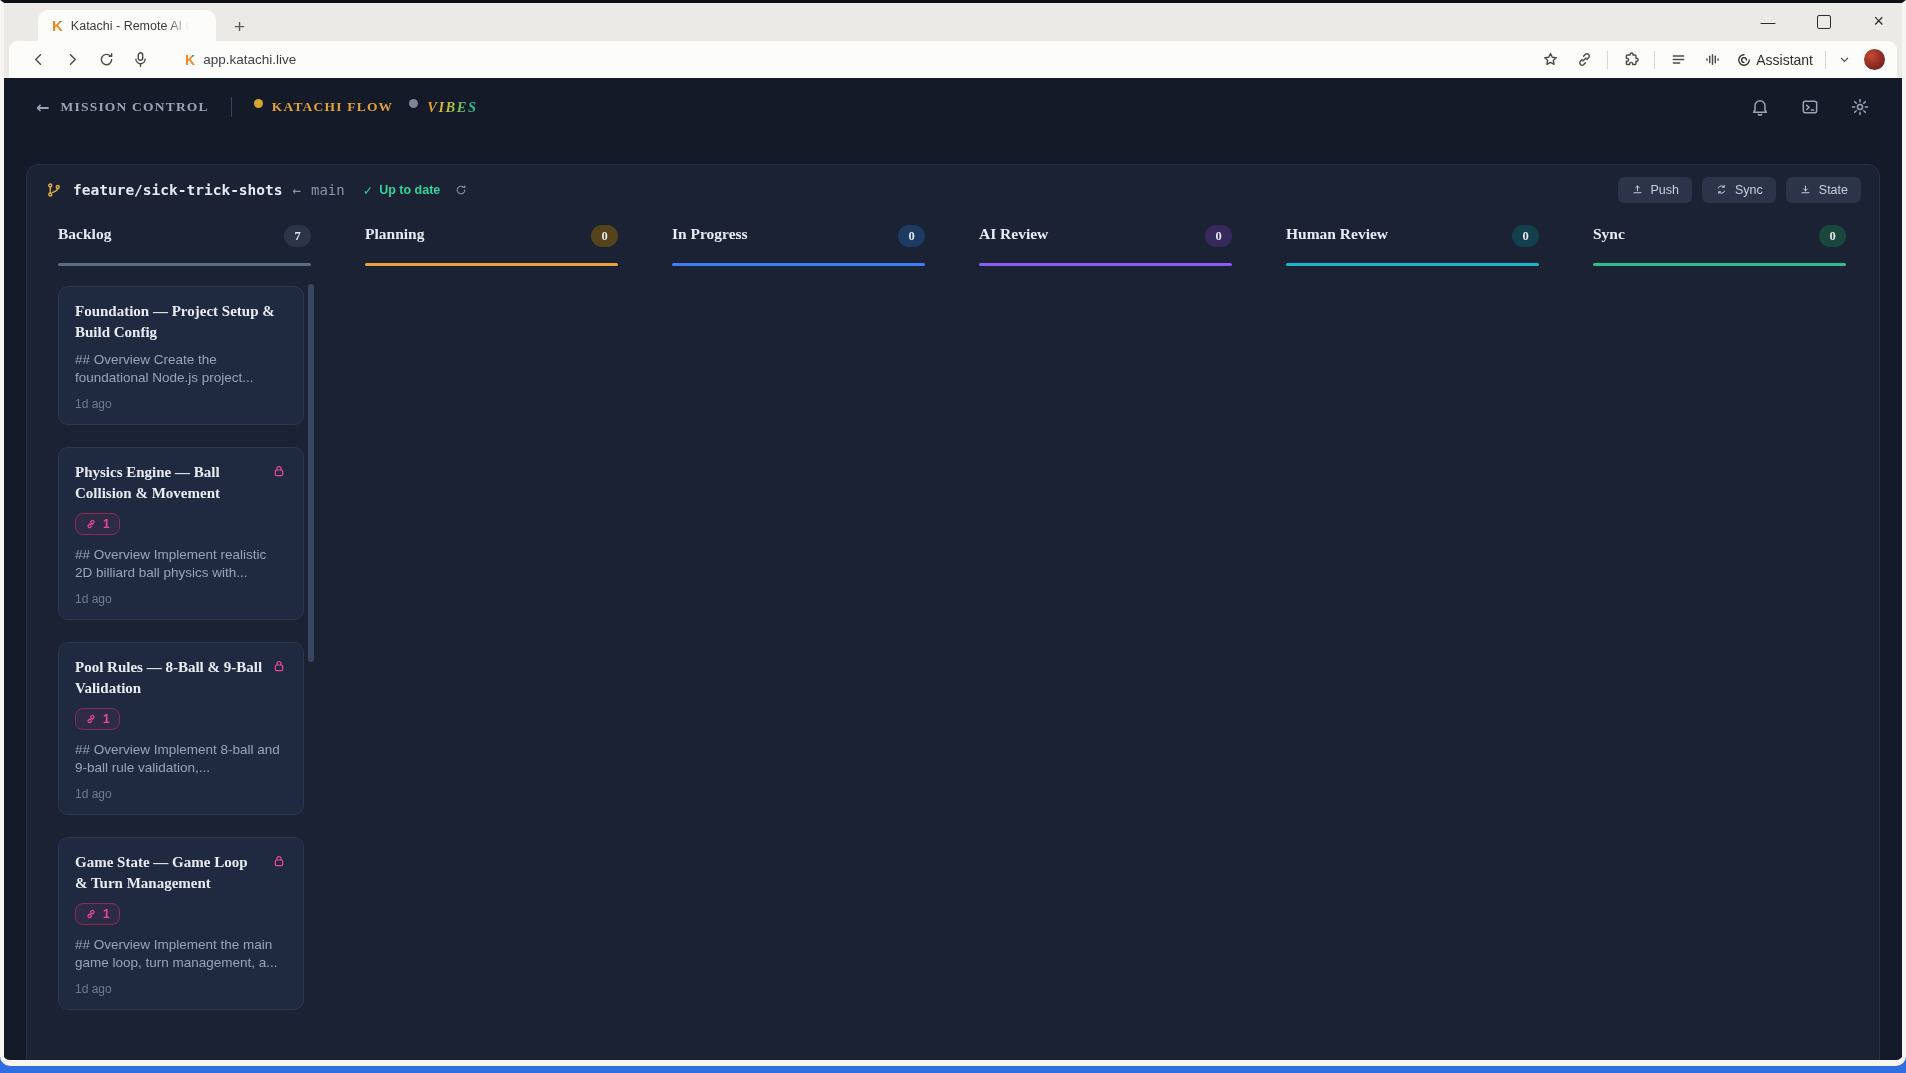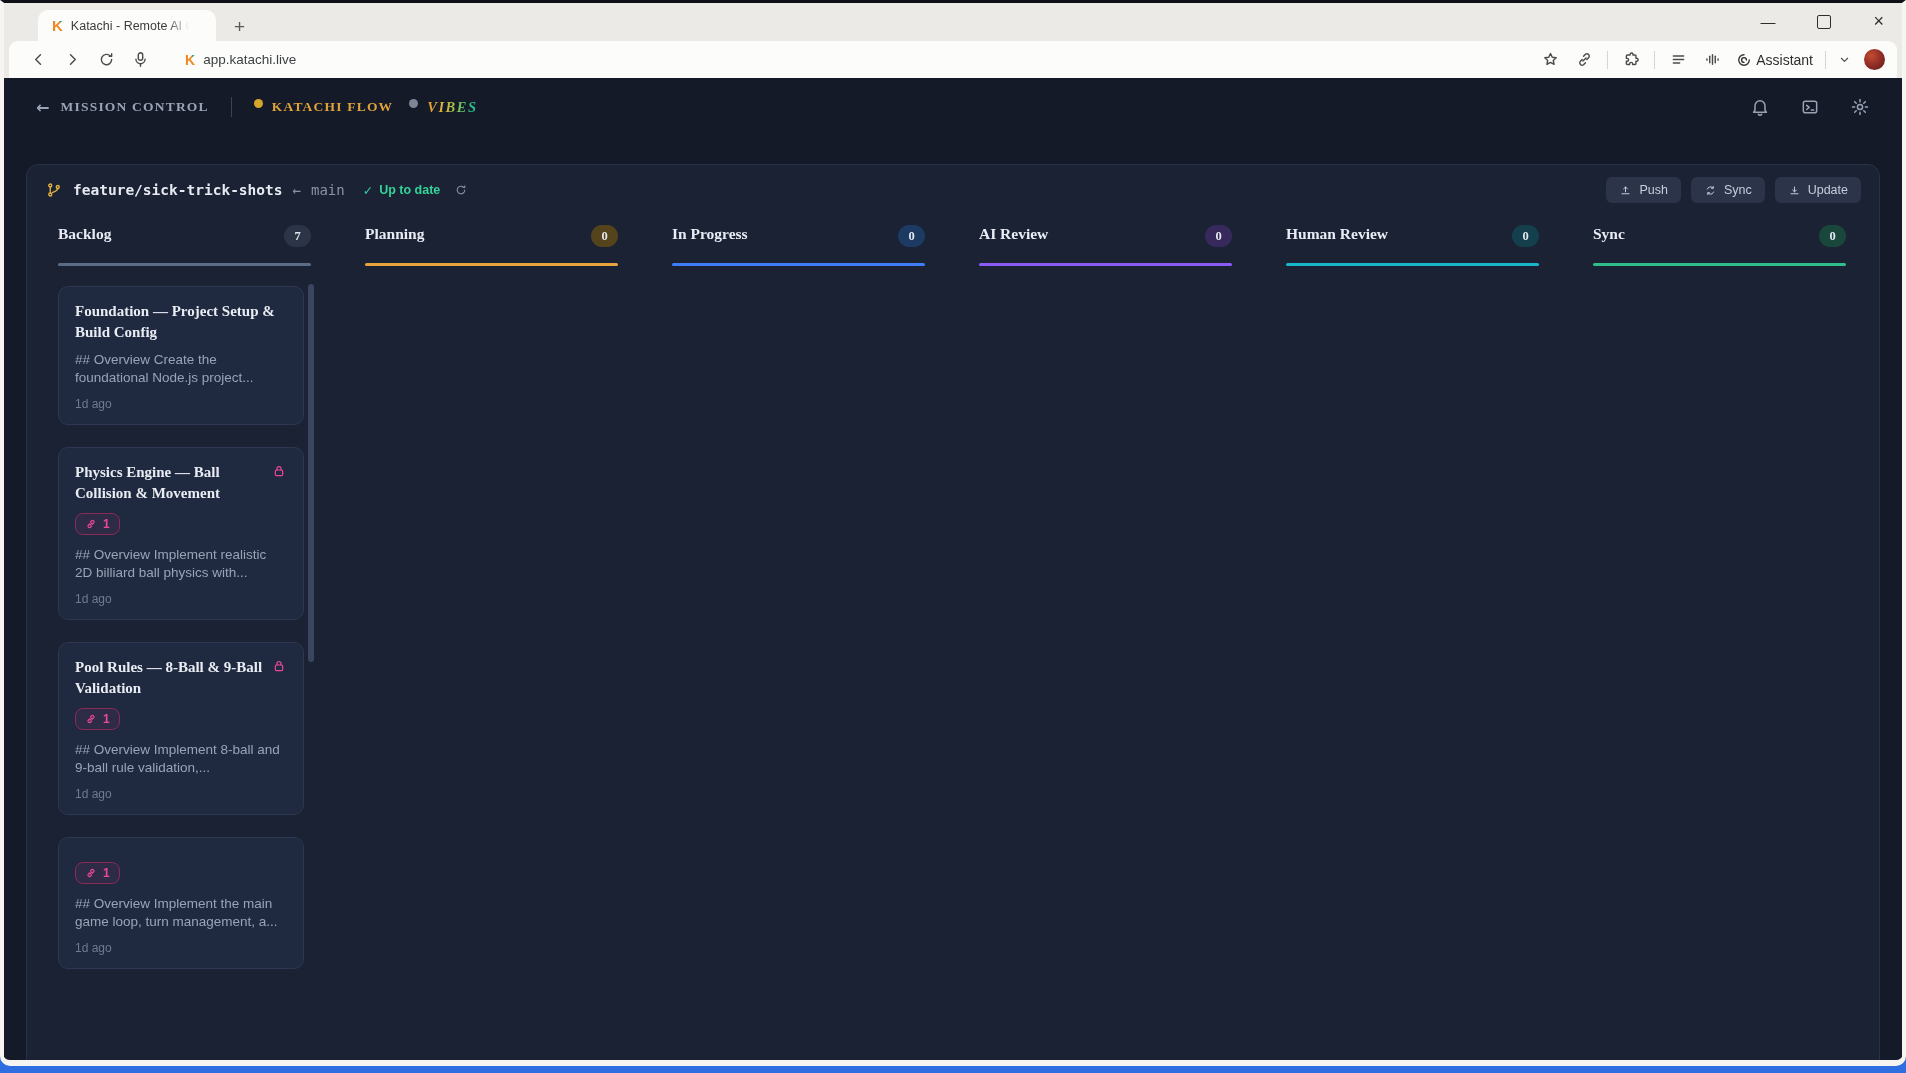--- a/index.html
+++ b/index.html
@@ -41,21 +41,21 @@
   
   .board{margin:28px 22px 0;height:1040px;background:#1a2233;border:1px solid #28324a;border-radius:12px;box-sizing:border-box;}
   .branch-bar{display:flex;align-items:center;padding:12px 18px 6px;}
   .branch-bar svg.git{width:18px;height:18px;color:#e3b341;}
   .branch-name{font-family:"DejaVu Sans Mono","Liberation Mono",monospace;font-weight:700;font-size:14.5px;color:#e7eaf1;margin-left:10px;}
   .branch-arrow,.branch-base{font-family:"DejaVu Sans Mono","Liberation Mono",monospace;font-size:14px;color:#8a93a6;margin-left:10px;}
   .uptodate{display:flex;align-items:center;gap:6px;color:#34d399;font-size:12.5px;font-weight:600;margin-left:18px;}
   .refresh-ic{color:#8a93a6;margin-left:14px;display:flex;}
   .refresh-ic svg{width:14px;height:14px;}
   .branch-spacer{flex:1;}
-  .git-btn{display:flex;align-items:flex-end;gap:7px;background:#2b3448;border:none;border-radius:6px;color:#c7cedd;font-size:12.5px;font-family:inherit;padding:6px 13px;margin-left:10px;cursor:pointer;}
+  .git-btn{display:flex;align-items:flex-start;gap:7px;background:#2b3448;border:none;border-radius:6px;color:#c7cedd;font-size:12.5px;font-family:inherit;padding:6px 13px;margin-left:10px;cursor:pointer;}
   .git-btn svg{width:13px;height:13px;}
   .columns{display:flex;gap:54px;padding:16px 31px 0;}
   .column{flex:0 0 253px;width:253px;}
   .col-head{display:flex;justify-content:space-between;height:30px;}
   .col-title{font-family:"Liberation Serif","DejaVu Serif",serif;font-weight:700;font-size:15.5px;color:#e9ecf4;}
   .col-badge{min-width:15px;height:22px;padding:0 6px;border-radius:11px;display:flex;align-items:center;justify-content:center;font-size:12.5px;font-weight:600;color:#e2e6ee;font-family:"Liberation Serif","DejaVu Serif",serif;}
   .col-underline{height:3px;border-radius:2px;margin-top:8px;}
   .col-body{position:relative;padding-top:20px;}
   .col-scrollbar{position:absolute;right:-3px;top:18px;width:6px;height:378px;background:#3a465f;border-radius:3px;display:none;}
   .card{box-sizing:border-box;width:246px;background:#1f2940;border:1px solid #2d3752;border-radius:10px;padding:14px 16px 13px;margin-bottom:22px;cursor:pointer;}
@@ -237,21 +237,21 @@
               <path d="M7 19.5v-3.3h3.3"></path>
             </svg>
           <span>Sync</span>
         </button>
         <button class="git-btn">
           <svg viewBox="0 0 24 24">
               <path d="M12 5.5v9"></path>
               <path d="M8.5 11L12 14.5 15.5 11"></path>
               <path d="M5.5 18h13"></path>
             </svg>
-          <span>Update</span>
+          <span>State</span>
         </button>
       </div>
 
       <div class="columns">
   <div class="column">
     <div class="col-head">
       <span class="col-title">Backlog</span>
       <span class="col-badge" style="background: rgb(44, 53, 72);">7</span>
     </div>
     <div class="col-underline" style="background: rgb(93, 108, 133);"></div>
@@ -302,20 +302,27 @@
                     <path d="M9 12l-2.4 2.4a3 3 0 0 0 4.2 4.2L13.2 16"></path>
                     <path d="M15 12l2.4-2.4a3 3 0 0 0-4.2-4.2L10.8 8"></path>
                   </svg>
       <span>1</span>
     </div>
     <div class="card-desc">## Overview Implement 8-ball and 9-ball rule validation,...</div>
     <div class="card-time">1d ago</div>
   </div>
 
   <div class="card">
+    <div class="card-head">
+      <div class="card-title">Game State — Game Loop &amp; Turn Management</div>
+      <svg class="lock" viewBox="0 0 24 24">
+                    <rect x="6.5" y="10.5" width="11" height="8.5" rx="1.8"></rect>
+                    <path d="M9 10.5V8.3a3 3 0 0 1 6 0v2.2"></path>
+                  </svg>
+    </div>
     <div class="link-badge" style="display: inline-flex;">
       <svg viewBox="0 0 24 24" style="stroke-width:2.4;">
                     <path d="M10 14l4-4"></path>
                     <path d="M9 12l-2.4 2.4a3 3 0 0 0 4.2 4.2L13.2 16"></path>
                     <path d="M15 12l2.4-2.4a3 3 0 0 0-4.2-4.2L10.8 8"></path>
                   </svg>
       <span>1</span>
     </div>
     <div class="card-desc">## Overview Implement the main game loop, turn management, a...</div>
     <div class="card-time">1d ago</div>

